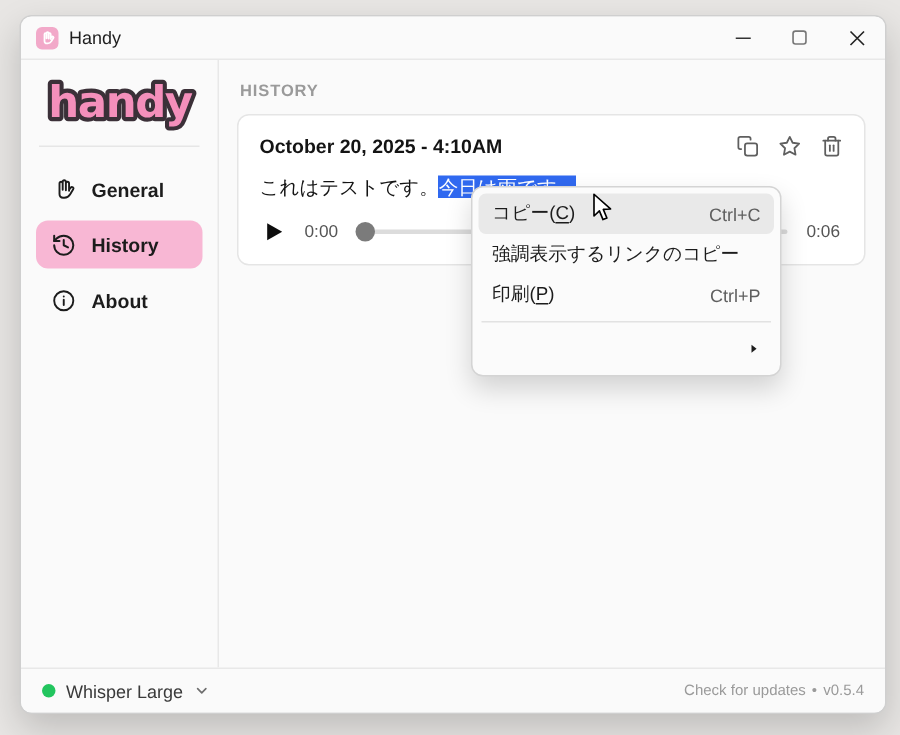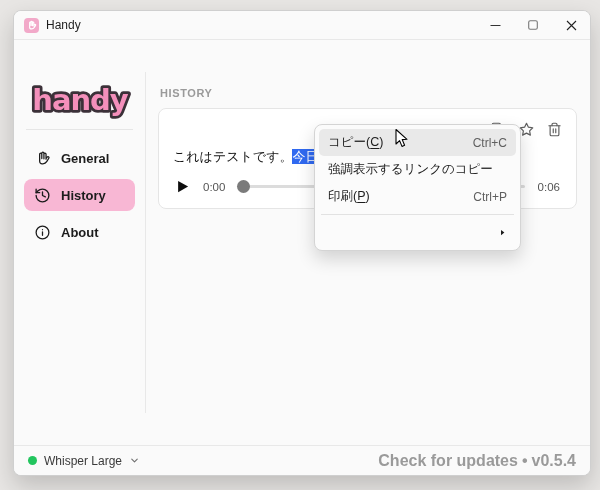--- a/index.html
+++ b/index.html
@@ -7,21 +7,21 @@
   body {
     font-family:"Liberation Sans","DejaVu Sans",sans-serif;
     background:#e8e6e4;
     position:relative;
     color:#1a1a1a;
   }
   .window {
     position:absolute; left:13px; top:10px; width:578px; height:466px;
     background:#fafafa; border:1px solid #cfcfcf; border-radius:8px;
     box-shadow:0 10px 24px rgba(0,0,0,.18);
-    display:flex; flex-direction:column; overflow:hidden;gap:32px;
+    display:flex; flex-direction:column; overflow:hidden;
   }
   
   .titlebar {
     height:29px; flex:0 0 29px; display:flex; align-items:center;
     padding-left:10px; border-bottom:1px solid #e8e8e8; background:#fafafa;
   }
   .app-icon {
     width:15px; height:15px; border-radius:4px; background:#f2a9c9;
     display:inline-flex; align-items:center; justify-content:center; margin-right:7px;
   }
@@ -76,21 +76,21 @@
   .mi-right { margin-left:auto; font-size:12px; color:#5f5f5f; display:flex; align-items:center; }
   .u { text-decoration:underline; text-underline-offset:2px; }
   .menu-separator { border-top:1px solid #e2e2e2; margin:4px 2px; }
   
   .statusbar {
     height:30px; flex:0 0 30px; border-top:1px solid #e8e8e8;
     display:flex; align-items:center; padding:0 14px; background:#fafafa;
   }
   .model-select { display:flex; align-items:center; gap:7px; font-size:12px; color:#3a3a3a; cursor:default;justify-content:flex-end; }
   .dot { width:9px; height:9px; border-radius:50%; background:#22c55e; }
-  .version-area { margin-left:auto; font-size:16px; color:#9a9a9a; display:flex; gap:4px;font-weight:bold; }
+  .version-area { margin-left:auto; font-size:10px; color:#9a9a9a; display:flex; gap:4px; }
   .cursor { position:absolute; left:380px; top:117px; z-index:99; }
 </style>
 </head>
 <body>
 
 <div class="window">
 
   <div class="titlebar">
     <span class="app-icon">
       <svg width="11" height="11" viewBox="0 0 24 24" fill="none" stroke="#fff" stroke-width="2.6" stroke-linecap="round" stroke-linejoin="round">
@@ -148,20 +148,21 @@
           </svg>
           <span>About</span>
         </div>
       </nav>
     </aside>
 
     <main class="main">
       <div class="section-label">HISTORY</div>
       <section class="card">
         <div class="card-head">
+          <h2 class="entry-title">October 20, 2025 - 4:10AM</h2>
           <div class="card-actions">
             <button class="icon-btn">
               <svg width="15" height="15" viewBox="0 0 24 24" fill="none" stroke="currentColor" stroke-width="1.9" stroke-linecap="round" stroke-linejoin="round">
                 <rect x="9" y="9" width="13" height="13" rx="2.5"></rect>
                 <path d="M5 15H4a2 2 0 0 1-2-2V4a2 2 0 0 1 2-2h9a2 2 0 0 1 2 2v1"></path>
               </svg>
             </button>
             <button class="icon-btn">
               <svg width="15" height="15" viewBox="0 0 24 24" fill="none" stroke="currentColor" stroke-width="1.9" stroke-linejoin="round">
                 <polygon points="12 2 15.09 8.26 22 9.27 17 14.14 18.18 21.02 12 17.77 5.82 21.02 7 14.14 2 9.27 8.91 8.26"></polygon>

